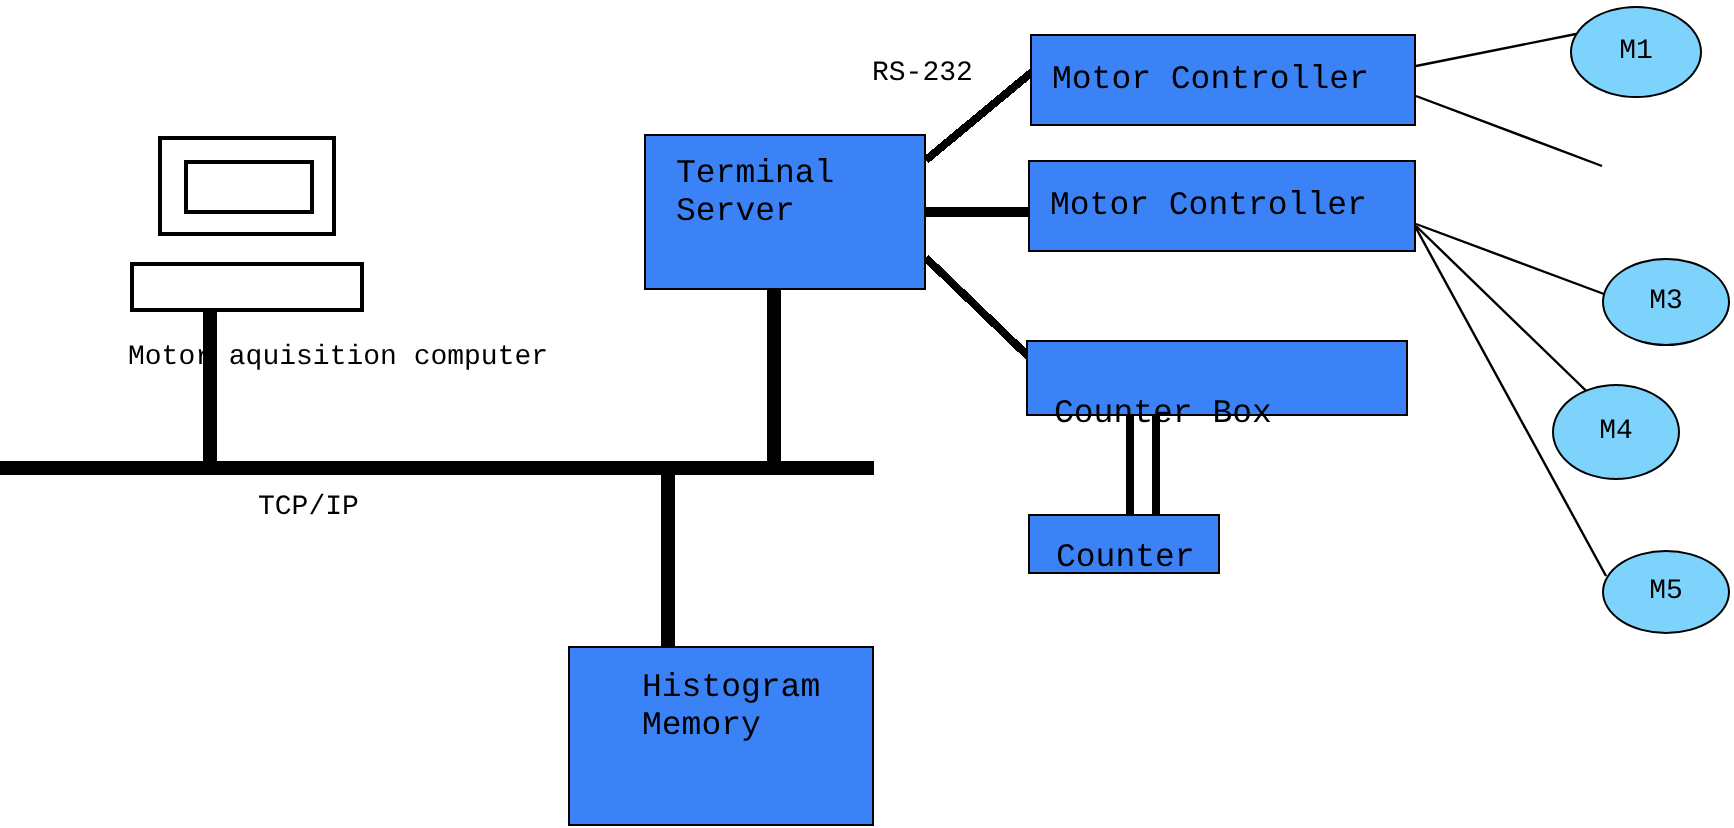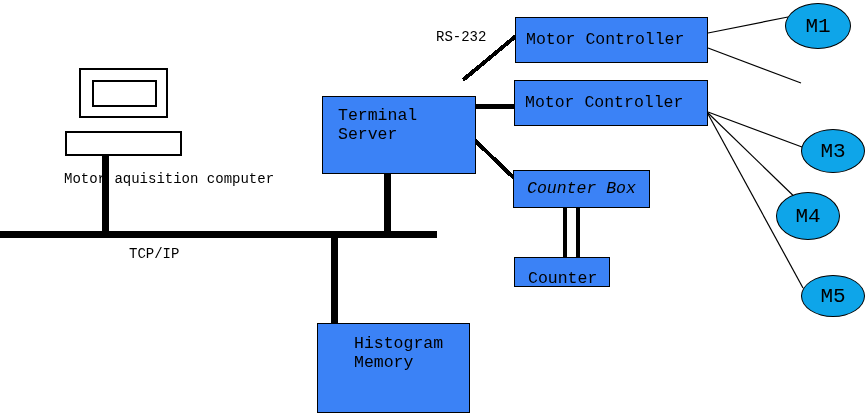--- a/index.html
+++ b/index.html
@@ -27,49 +27,49 @@
     position: absolute;
     background: #3b82f6;
     border: 1.4px solid #000000;
     z-index: 2;
     font-size: 16.5px;
     line-height: 18.5px;
     white-space: pre;
   }
   .motor {
     position: absolute;
-    background: #0ea5e9;
+    background: #7dd3fc;
     border: 1.3px solid #000000;
     border-radius: 50%;
     z-index: 2;
     display: flex;
     align-items: center;
     justify-content: center;
-    font-size: 21px;
+    font-size: 14px;
   }
   .free-label {
     position: absolute;
     z-index: 3;
     font-size: 14px;
     line-height: 19px;
     white-space: pre;
   }
   .icon-rect {
     position: absolute;
     background: #ffffff;
     border: 2.5px solid #000000;
     z-index: 2;
   }
   
-  .terminal-server { left: 322px; top: 67px; width: 154px; height: 78px; padding: 10px 0 16px 15px; margin-top: 29px; }
+  .terminal-server { left: 322px; top: 67px; width: 141px; height: 78px; padding: 10px 0 16px 15px; }
   .mc1 { left: 515px; top: 17px; width: 193px; height: 46px; display: flex; align-items: center; padding-left: 10px; }
   .mc2 { left: 514px; top: 80px; width: 194px; height: 46px; display: flex; align-items: center; padding-left: 10px; }
-  .counter-box { left: 513px; top: 170px; width: 137px; height: 38px; padding: 9px 0 0 13px; font-style: italic; }
+  .counter-box { left: 513px; top: 170px; width: 191px; height: 38px; padding: 27px 0 0 13px; }
   .counter { left: 514px; top: 257px; width: 96px; height: 30px; padding: 12px 0 0 13px; }
-  .histogram { left: 284px; top: 323px; width: 153px; height: 90px; padding: 11px 0 0 36px; margin-left: 33px; }
+  .histogram { left: 284px; top: 323px; width: 153px; height: 90px; padding: 11px 0 0 36px; }
   .monitor-outer { left: 79px; top: 68px; width: 89px; height: 50px; }
   .monitor-inner { left: 92px; top: 80px; width: 65px; height: 27px; }
   .keyboard { left: 65px; top: 131px; width: 117px; height: 25px; }
   .computer-label { left: 64px; top: 170px; }
   .tcp-label { left: 129px; top: 245px; }
   .rs232-label { left: 436px; top: 28px; }
   .m1 { left: 785px; top: 3px;  width: 66px; height: 46px; }
   .m2 { left: 803px; top: 66px; width: 64px; height: 44px; }
   .m3 { left: 801px; top: 129px; width: 64px; height: 44px; }
   .m4 { left: 776px; top: 192px; width: 64px; height: 48px; align-items: center; }

